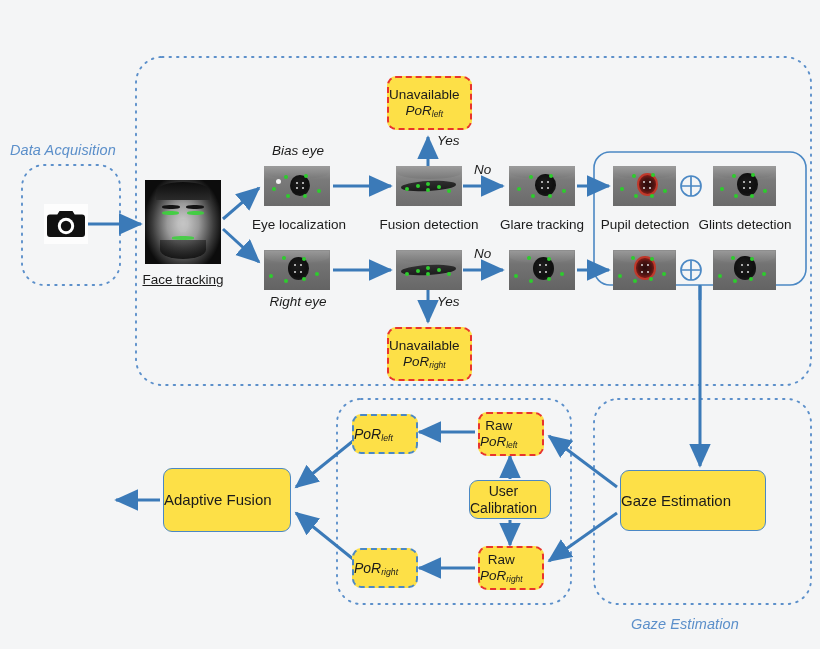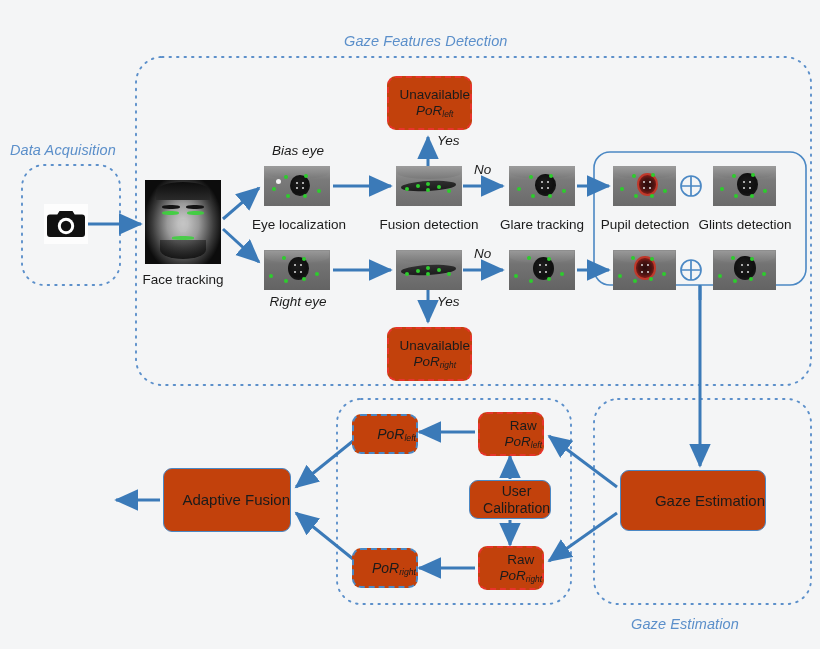--- a/index.html
+++ b/index.html
@@ -18,23 +18,23 @@
     color:#5b8fca;
     font-style:italic;
     font-size:14.5px;
     white-space:nowrap;
     letter-spacing:.1px;
   }
 
   .node{
     position:absolute;
     box-sizing:border-box;
-    display:flex;align-items:center;justify-content:flex-end;
+    display:flex;align-items:center;justify-content:flex-start;
     text-align:center;
-    background:#c2410c;
+    background:#fde047;
     color:#1b1b1b;
     line-height:1.15;
   }
   .node.solid-blue{
     border:1.6px solid #4b88c4;
     border-radius:9px;
     font-size:15px;
   }
   .node.dashed-red{
     border:2.2px dashed #e8342c;
@@ -186,21 +186,20 @@
 
       <path d="M160,500 L116,500"></path>
     </g>
 
     <g stroke="#3b7ab8" stroke-width="3" fill="none">
       <path d="M700,285 L700,300"></path>
     </g>
   </svg>
 
   <div class="region-label" style="left:10px;top:142px;">Data Acquisition</div>
-  <div class="region-label" style="left:344px;top:33px;">Gaze Features Detection</div>
   <div class="region-label" style="left:631px;top:616px;">Gaze Estimation</div>
 
   <div class="camera" style="left:44px;top:204px;width:44px;height:40px;">
     <svg width="40" height="32" viewBox="0 0 40 32" aria-hidden="true">
       <path d="M13.5 3 h13 l2.2 3.6 H36 a3 3 0 0 1 3 3 V26 a3 3 0 0 1 -3 3 H4 a3 3 0 0 1 -3 -3 V9.6 a3 3 0 0 1 3 -3 h7.3 z" fill="#111"></path>
       <circle cx="20" cy="18" r="8.2" fill="#fff"></circle>
       <circle cx="20" cy="18" r="5.2" fill="#111"></circle>
     </svg>
   </div>
 
@@ -217,21 +216,21 @@
     <div style="position:absolute;left:23%;top:37%;width:22%;height:5%;border-radius:40%;background:#3ad13a;opacity:.9;"></div>
     <div style="position:absolute;left:55%;top:37%;width:22%;height:5%;border-radius:40%;background:#3ad13a;opacity:.9;"></div>
 
     <div style="position:absolute;left:45%;top:46%;width:10%;height:16%;border-radius:30%;background:#bdbdbd;opacity:.55;"></div>
 
     <div style="position:absolute;left:36%;top:67%;width:28%;height:4%;border-radius:40%;background:#3ad13a;opacity:.85;"></div>
 
     <div style="position:absolute;left:20%;top:72%;width:60%;height:22%;border-radius:0 0 50% 50%;
                 background:linear-gradient(180deg,rgba(20,20,20,.55),rgba(10,10,10,.8));"></div>
   </div>
-  <div class="caption" style="left:121px;top:272px;width:124px;">Face tracking</div>
+  <div class="caption" style="left:121px;top:272px;width:124px;text-decoration:underline;">Face tracking</div>
 
   <div class="thumb" style="left:264px;top:166px;width:66px;height:40px;">
     <div class="eyebase" style="background:linear-gradient(180deg,#9b9b9b 0%,#7a7a7a 35%,#6a6a6a 100%);"></div>
     <div class="brow"></div>
     <div class="iris" style="left:40%;top:22%;width:30%;height:52%;"></div>
     <div class="glintdot" style="left:49%;top:40%;"></div>
     <div class="glintdot" style="left:57%;top:40%;"></div>
     <div class="glintdot" style="left:49%;top:52%;"></div>
     <div class="glintdot" style="left:57%;top:52%;"></div>
     <div class="dot w" style="left:18%;top:33%;"></div>

